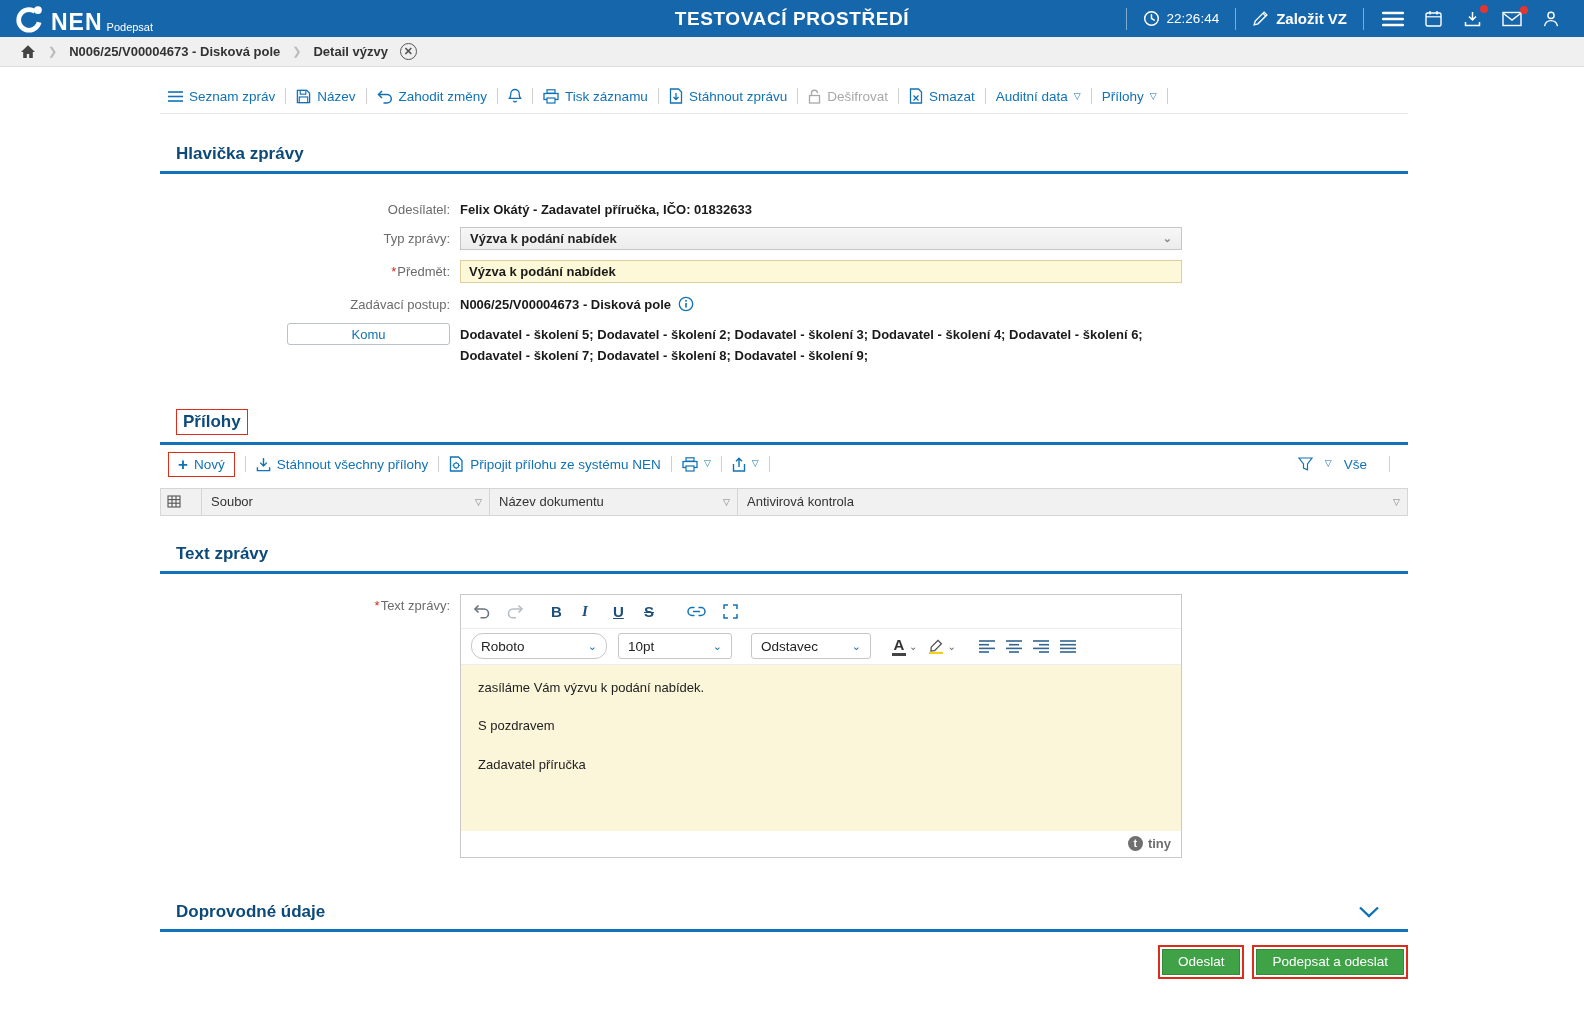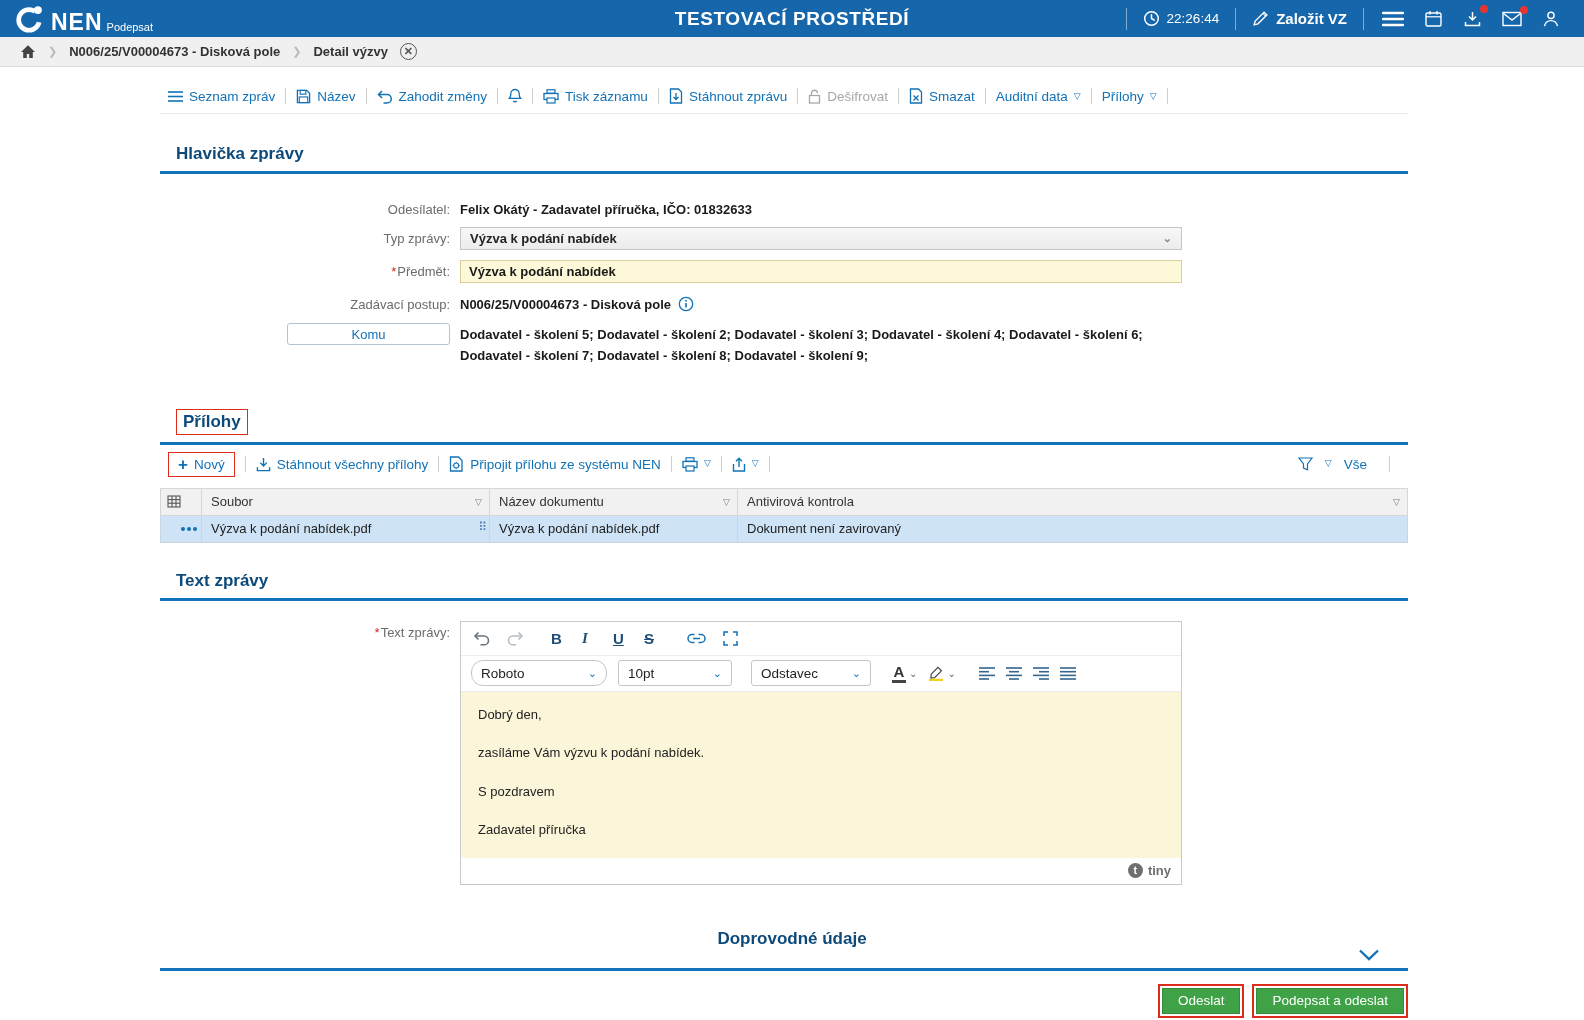--- a/index.html
+++ b/index.html
@@ -85,21 +85,21 @@
   .ed-select { height:26px; border:1px solid #c6c6c6; border-radius:3px; display:flex; align-items:center; padding:0 9px; color:#222; background:#fff; cursor:pointer; font-size:13.5px; }
   .ed-select .chev { margin-left:auto; color:#1272b6; font-size:11px; }
   .ed-content { background:#fbf6d9; height:166px; padding:15px 17px 0 17px; overflow:hidden; cursor:text; }
   .ed-content p { margin:0 0 23.5px 0; }
   .ed-footer { height:26px; display:flex; align-items:center; justify-content:flex-end; gap:5px; padding:0 10px; color:#6f6f6f; font-weight:bold; cursor:pointer; }
   .tiny-mark { width:15px; height:15px; border-radius:50%; background:#6f6f6f; color:#fff; font-size:11px; font-weight:bold; text-align:center; line-height:15px; }
   .colorbar-a { border-bottom:3px solid #444; }
   .chev-sm { color:#666; font-size:10px; margin-left:3px; }
 
   
-  .collapse-title { display:flex; align-items:center;flex-direction:column; }
+  .collapse-title { display:flex; align-items:center; }
   .collapse-chev { margin-left:auto; margin-right:28px; cursor:pointer; }
   .actions { display:flex; justify-content:flex-end; gap:8px; margin-top:13px; }
   .red-wrap { border:2px solid #dd2b1c; padding:2px; }
   .green-btn { height:26px; background:#3fa247; color:#fff; border:1px solid #338a3b; font-size:13.5px; font-family:inherit; padding:0 15px; cursor:pointer; display:flex; align-items:center; }
 </style>
 </head>
 <body>
 
 <div class="topbar">
   <div class="brand">
@@ -435,31 +435,20 @@
       </th>
       <th>
         <span>Název dokumentu</span>
         <span class="th-tri">▽</span>
       </th>
       <th>
         <span>Antivirová kontrola</span>
         <span class="th-tri">▽</span>
       </th>
     </tr>
-    <tr class="selected">
-      <td style="text-align:center;">
-        <span class="dots3"></span>
-      </td>
-      <td>
-        <span>Výzva k podání nabídek.pdf</span>
-        <span class="drag">⠿</span>
-      </td>
-      <td>Výzva k podání nabídek.pdf</td>
-      <td>Dokument není zavirovaný</td>
-    </tr>
   </tbody>
     </table>
 
   <div class="section-title" style="margin-top:28px;">Text zprávy</div>
   <div class="blue-rule"></div>
 
   <div class="frow" style="margin-top:20px;">
     <div class="flabel"><span class="req">*</span><span>Text zprávy:</span></div>
     <div class="fvalue">
       <div class="editor">
@@ -562,21 +551,20 @@
                   <line x1="0" y1="1" x2="16" y2="1"></line>
                   <line x1="0" y1="4.7" x2="16" y2="4.7"></line>
                   <line x1="0" y1="8.4" x2="16" y2="8.4"></line>
                   <line x1="0" y1="12" x2="16" y2="12"></line>
                 </g>
               </svg>
             </span>
         </div>
 
         <div class="ed-content">
-          <p>Dobrý den,</p>
           <p>zasíláme Vám výzvu k podání nabídek.</p>
           <p>S pozdravem</p>
           <p>Zadavatel příručka</p>
         </div>
 
         <div class="ed-footer">
           <span class="tiny-mark">t</span>
           <span>tiny</span>
         </div>
 

